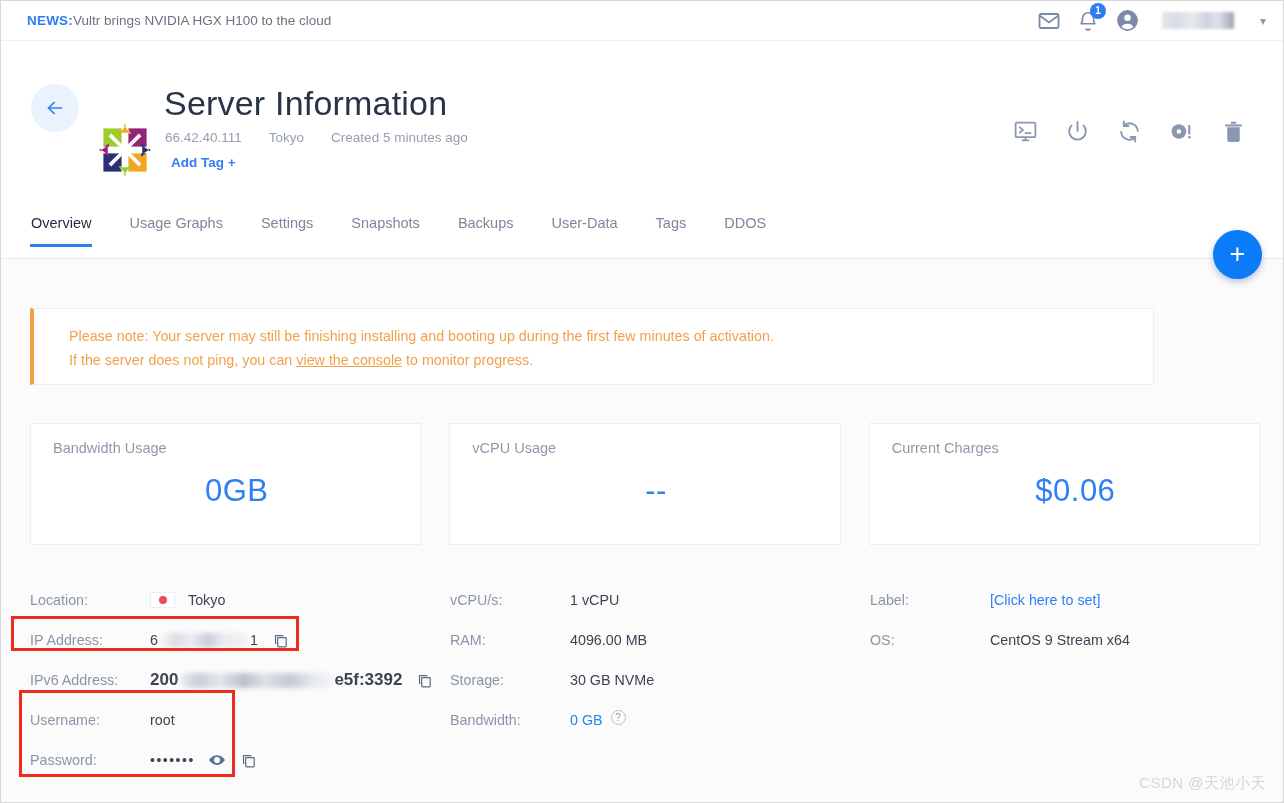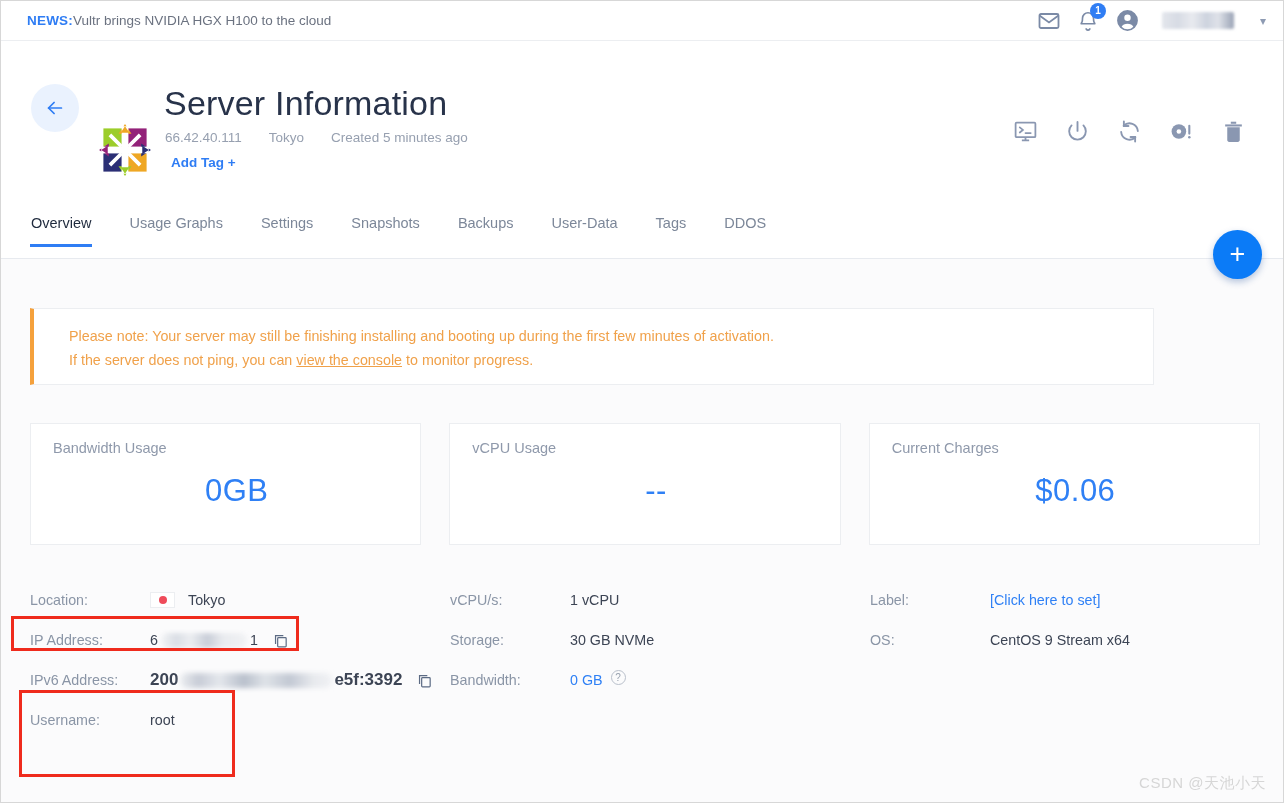--- a/index.html
+++ b/index.html
@@ -327,26 +327,48 @@
               </svg>
             </span>
           </div>
         </div>
 
         <div class="row">
           <div class="rlabel">Username:</div>
           <div class="rvalue">root</div>
         </div>
 
+        <div class="row">
+          <div class="rlabel">Password:</div>
+          <div class="rvalue">
+            <span class="dots">•••••••</span>
+            <span class="eye-ic">
+              <svg width="18" height="18" viewBox="0 0 24 24" fill="currentColor">
+                <path d="M12 5.5C6.8 5.5 2.8 9.4 1.5 12c1.3 2.6 5.3 6.5 10.5 6.5S21.2 14.6 22.5 12C21.2 9.4 17.2 5.5 12 5.5zm0 10.6a4.1 4.1 0 110-8.2 4.1 4.1 0 010 8.2z"></path>
+                <circle cx="12" cy="12" r="2.1" fill="#fff"></circle>
+              </svg>
+            </span>
+            <span class="copy-ic">
+              <svg width="17" height="17" viewBox="0 0 24 24" fill="none" stroke="currentColor" stroke-width="1.7">
+                <rect x="8" y="8" width="12" height="13" rx="1.2"></rect>
+                  <path d="M16 5H5v12"></path>
+              </svg>
+            </span>
+          </div>
+        </div>
       </div>
 
       <div class="col">
         <div class="row">
           <div class="rlabel">vCPU/s:</div>
           <div class="rvalue">1 vCPU</div>
+        </div>
+        <div class="row">
+          <div class="rlabel">RAM:</div>
+          <div class="rvalue">4096.00 MB</div>
         </div>
         <div class="row">
           <div class="rlabel">Storage:</div>
           <div class="rvalue">30 GB NVMe</div>
         </div>
         <div class="row">
           <div class="rlabel">Bandwidth:</div>
           <div class="rvalue">
             <span class="link" style="color:#2f80f5;cursor:pointer">0 GB</span>
             <span class="qmark">?</span>

